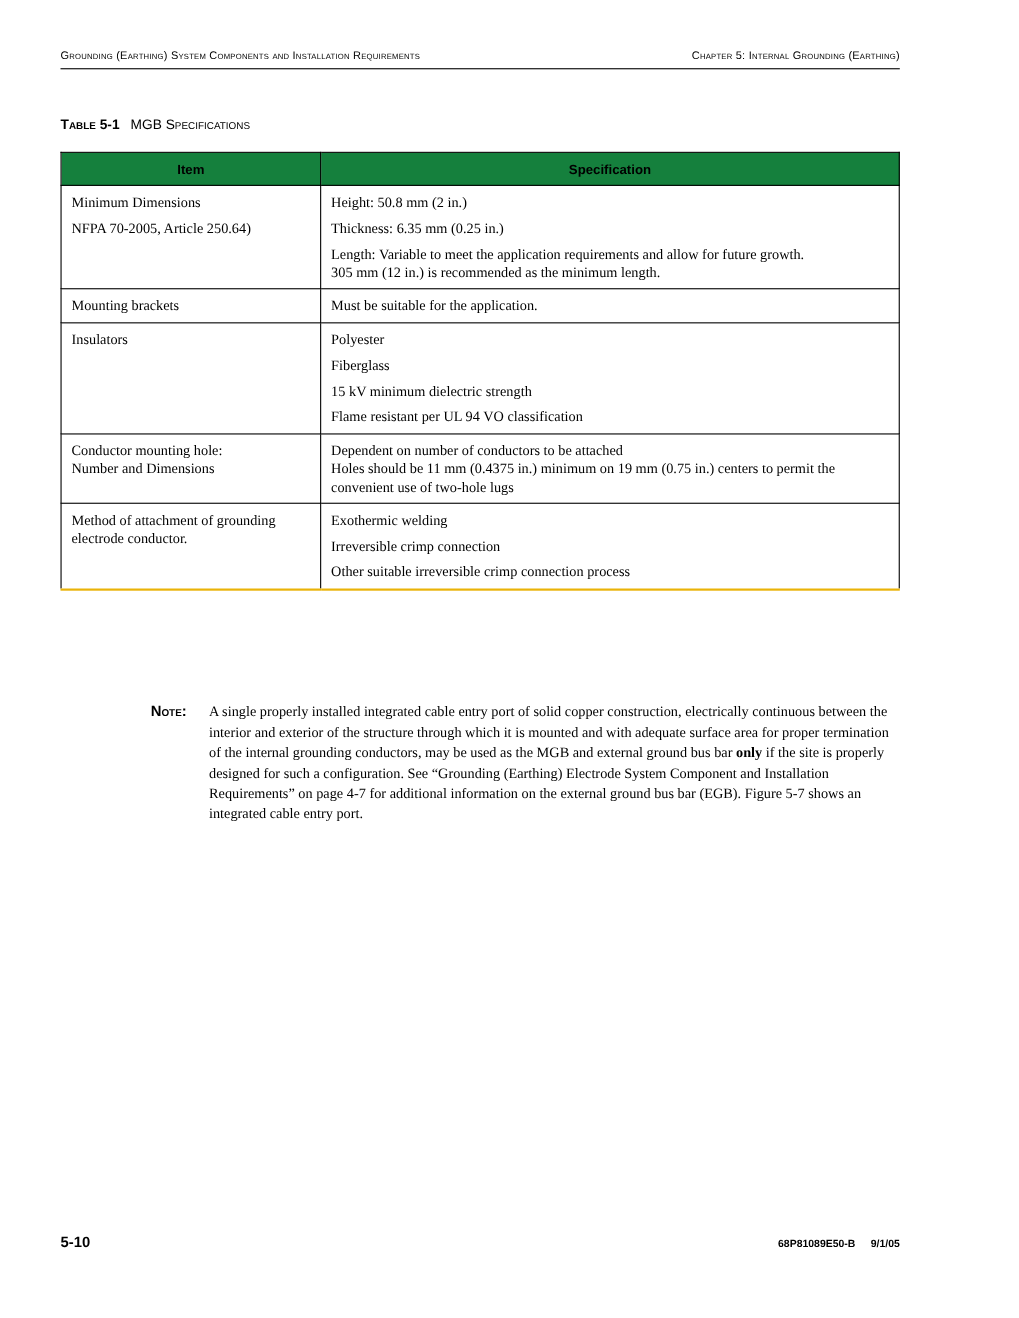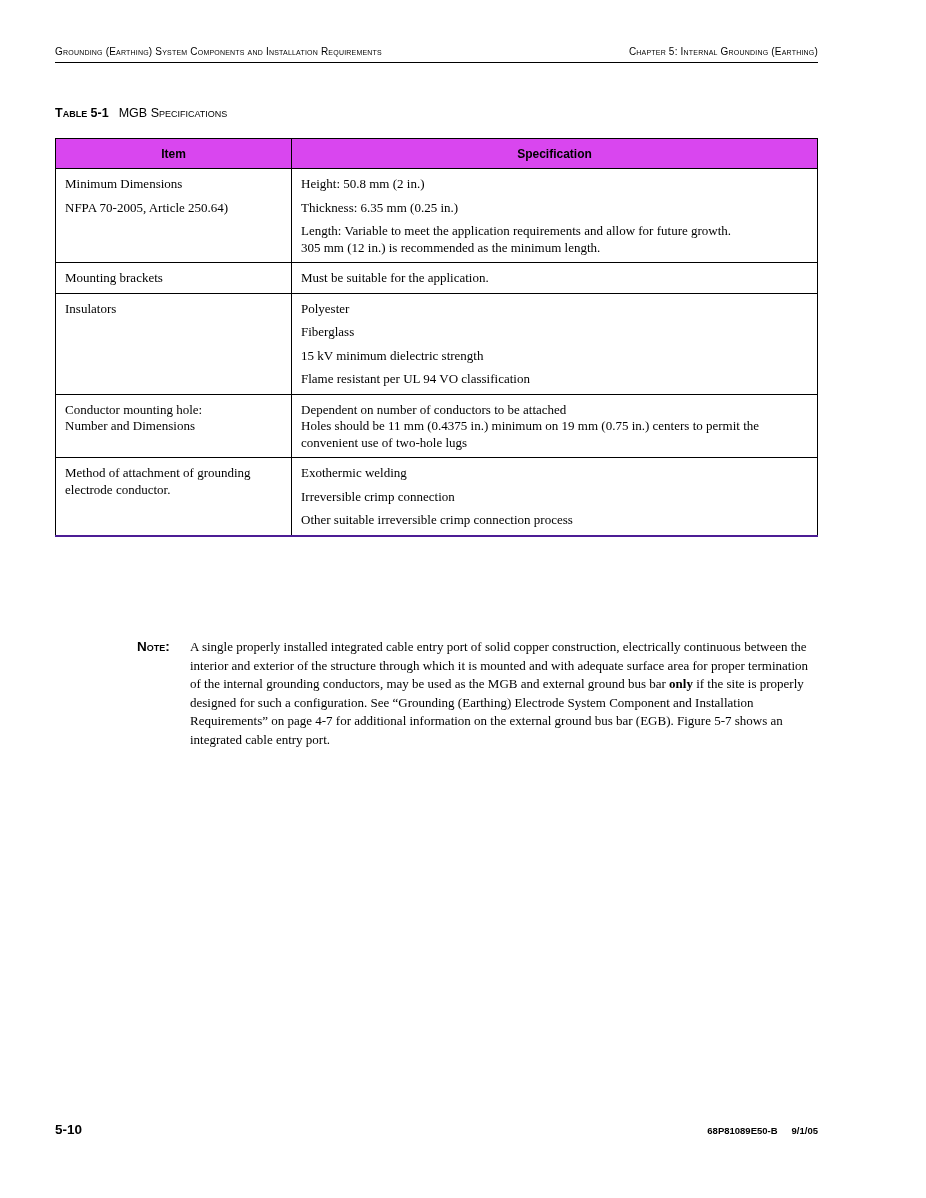--- a/index.html
+++ b/index.html
@@ -46,29 +46,29 @@
   
   .spec-table {
     position: absolute;
     top: 138px;
     left: 55px;
     width: 763px;
     border-collapse: collapse;
   }
   .spec-table th, .spec-table td { border: 1px solid #000; }
   .spec-table thead th {
-    background: #d946ef;
+    background: #15803d;
     font-family: "Liberation Sans", sans-serif;
     font-size: 12px;
     font-weight: bold;
     height: 30px;
     text-align: center;
     vertical-align: middle;
   }
-  .spec-table tbody tr:last-child td { border-bottom: 2px solid #4c1d95; }
+  .spec-table tbody tr:last-child td { border-bottom: 2px solid #eab308; }
   .spec-table td {
     vertical-align: top;
     padding: 7px 10px 6px 9px;
     font-size: 13px;
     line-height: 16.5px;
   }
   .spec-table td .para { white-space: pre-line; margin-bottom: 7px; }
   .spec-table td .para:last-child { margin-bottom: 0; }
 
   

